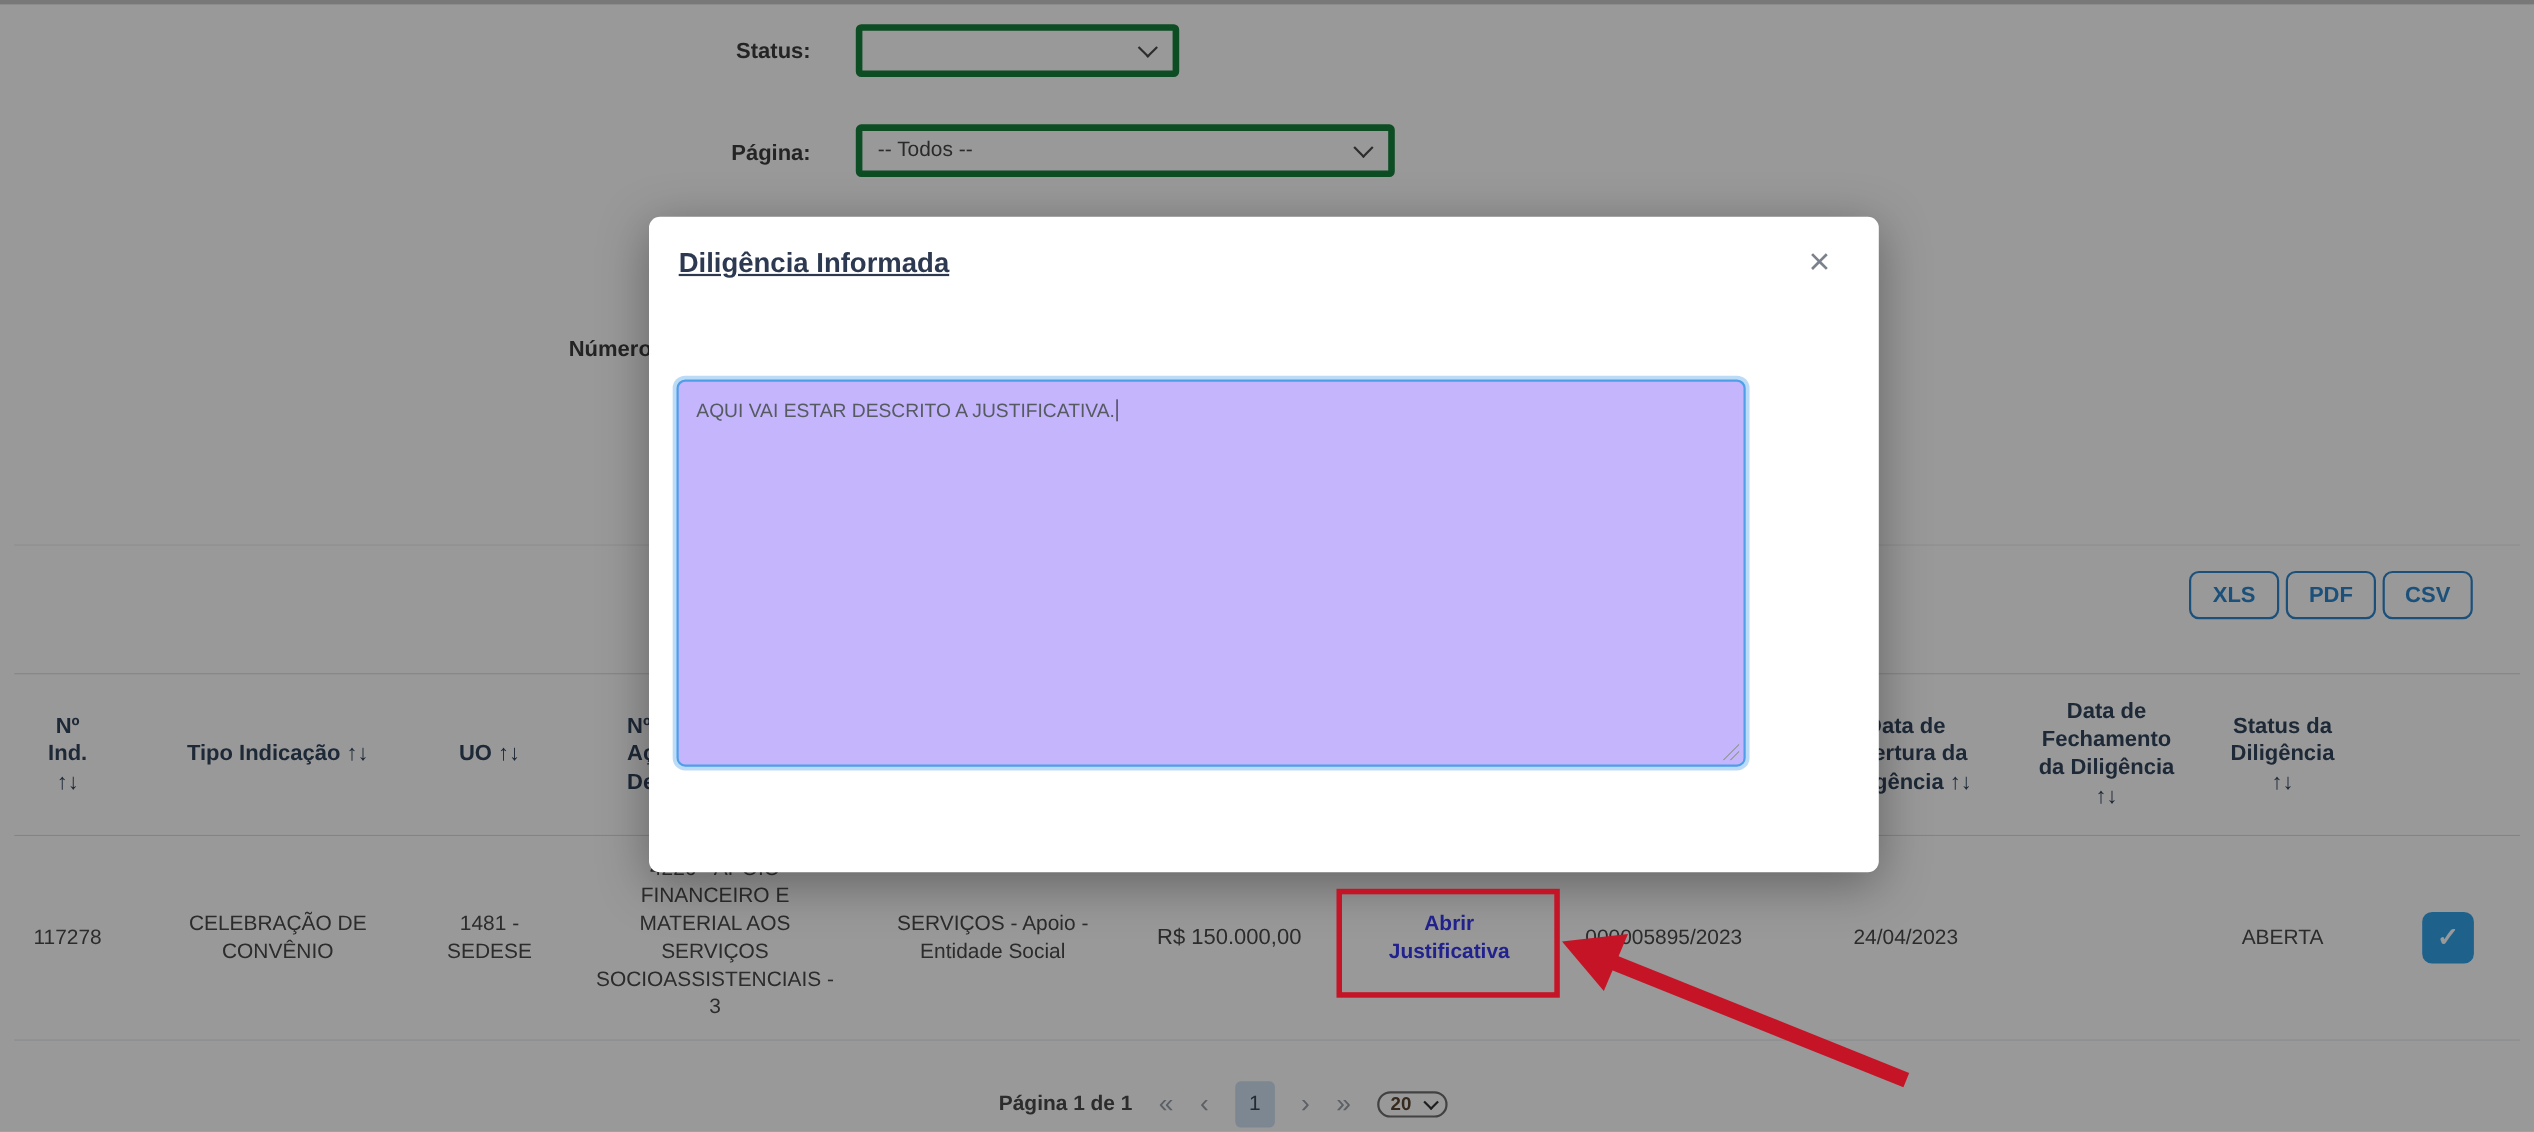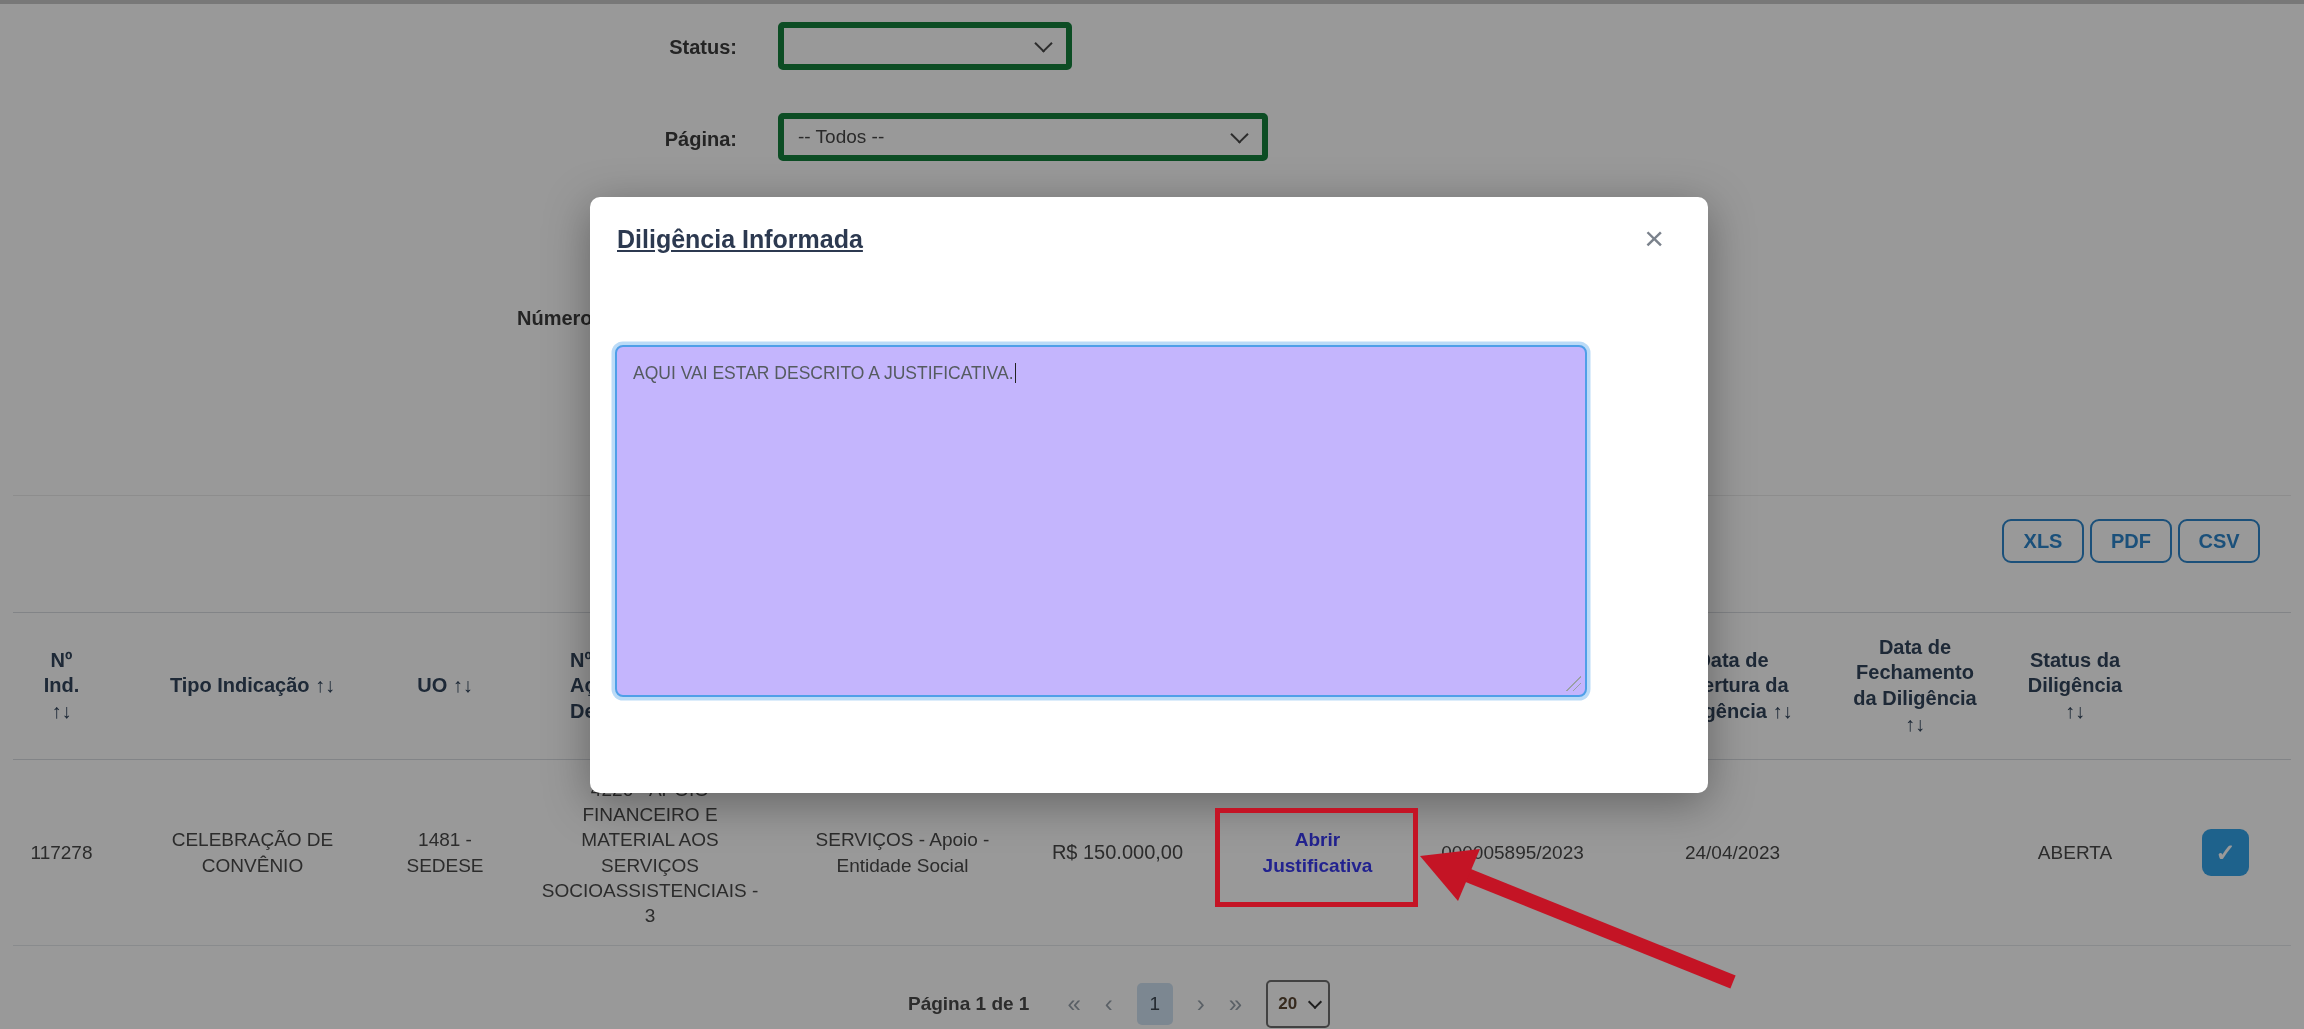--- a/index.html
+++ b/index.html
@@ -25,21 +25,21 @@
   }
   .chev {
     position:absolute; right:16px; top:50%; width:13px; height:13px;
     border-right:2.5px solid #4a4a4a; border-bottom:2.5px solid #4a4a4a;
     transform:translateY(-70%) rotate(45deg);
   }
 
   
   .table-area { position:absolute; left:13px; top:495px; width:2278px; }
   .toolbar { position:relative; height:117px; border-top:1px solid #ececec; }
-  .export-group { position:absolute; right:31px; top:23px; display:flex; gap:6px; }
+  .export-group { position:absolute; right:43px; top:23px; display:flex; gap:6px; }
   .export-btn {
     min-width:82px; height:44px; padding:0 18px;
     border:2.5px solid #2d86cc; border-radius:9px; background:transparent;
     color:#2d86cc; font-weight:bold; font-size:20px; font-family:inherit;
     display:flex; align-items:center; justify-content:center; cursor:pointer;
   }
 
   .grid-row { display:grid; grid-template-columns:97px 285px 100px 310px 195px 235px 165px 225px 215px 150px 170px 131px; }
   .thead { border-top:1px solid #d9dde1; border-bottom:1px solid #d9dde1; height:148px; }
   .hcell {
@@ -73,29 +73,29 @@
     display:flex; align-items:center; justify-content:center;
   }
 
   .row-divider { height:1px; background:#e4e8eb; }
 
   
   .pagination {
     position:absolute; left:908px; top:982px; height:44px;
     display:flex; align-items:center; gap:24px;
   }
-  .pag-label { font-size:19px; font-weight:bold; color:#4a4a4a; margin-right:14px; }
+  .pag-label { font-size:19px; font-weight:bold; color:#4a4a4a; }
   .pag-arrow { font-size:24px; color:#97a1ab; cursor:pointer; line-height:1; }
   .pag-page {
     width:36px; height:42px; background:#cfe2f2; border-radius:5px;
     display:flex; align-items:center; justify-content:center;
     font-size:19px; color:#3c4650; cursor:pointer;
   }
   .page-size {
-    position:relative; width:64px; height:48px; border:2.5px solid #6e6e6e; border-radius:5px;
+    position:relative; width:64px; height:24px; border:2.5px solid #6e6e6e; border-radius:18px;
     display:flex; align-items:center; padding-left:10px;
     font-size:17px; font-weight:bold; color:#5a4632; background:#fff; cursor:pointer;
   }
   .page-size .chev { right:8px; width:10px; height:10px; border-width:0 2.5px 2.5px 0; border-color:#333; border-style:solid; }
 
   
   .backdrop { position:absolute; inset:0; background:rgba(0,0,0,0.4); z-index:10; }
 
   
   .modal {

